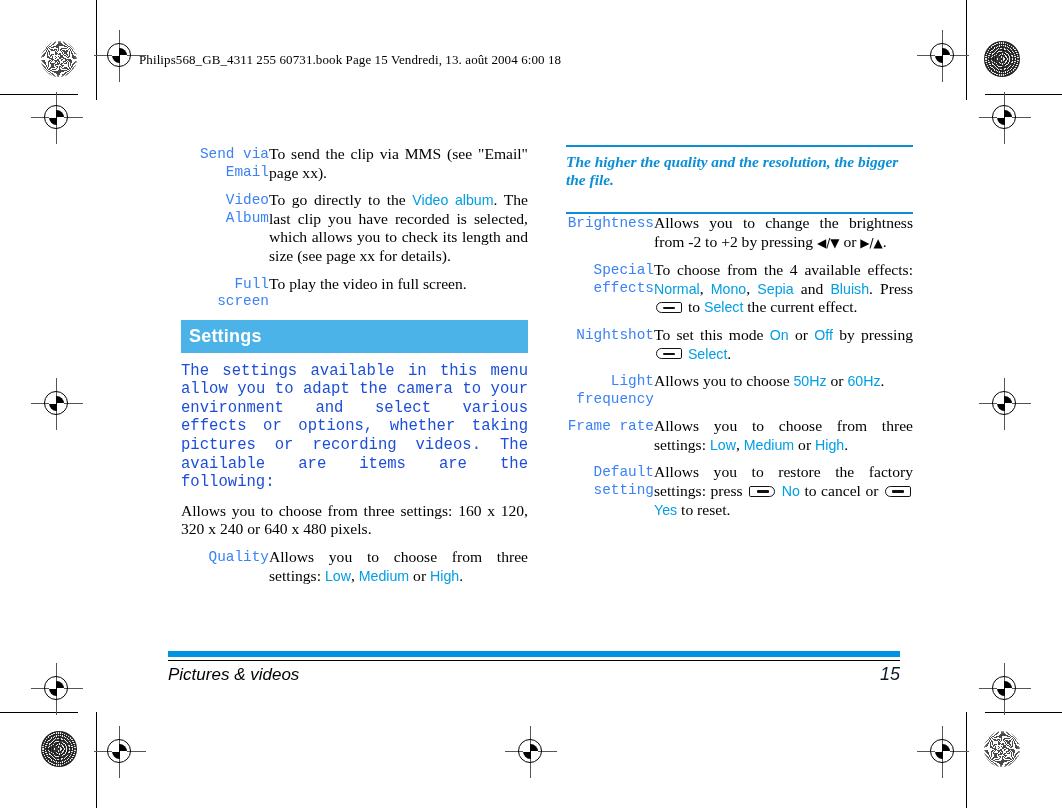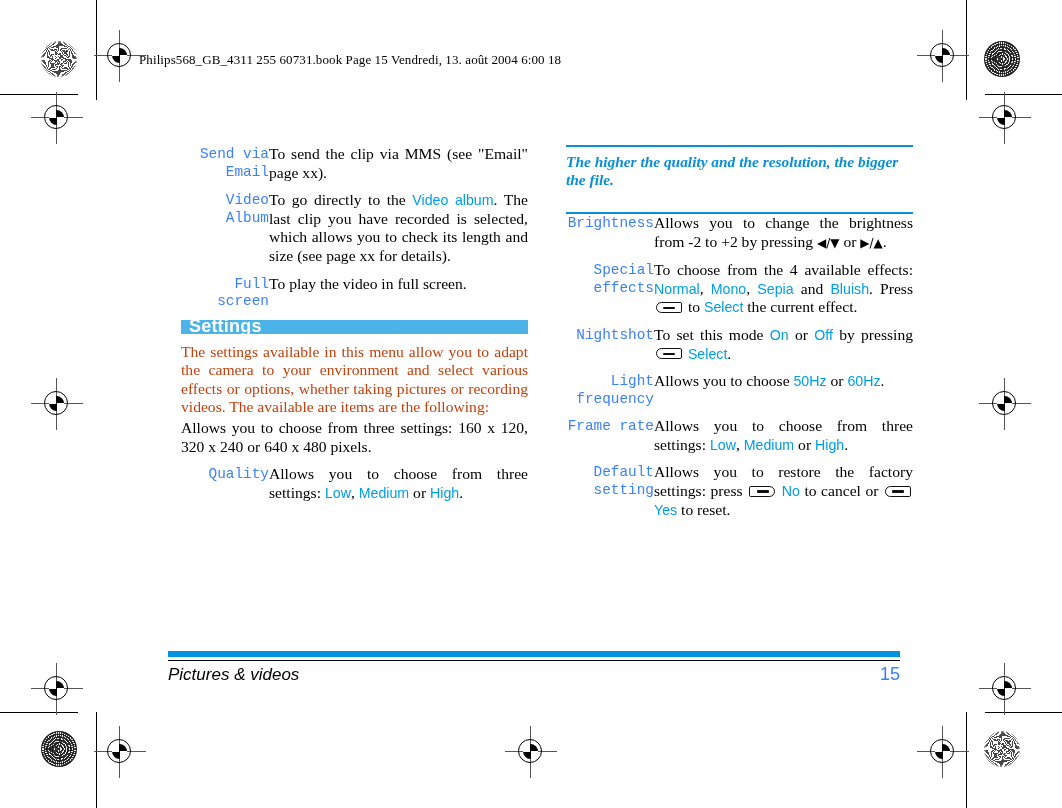--- a/index.html
+++ b/index.html
@@ -80,35 +80,35 @@
     text-align:justify;
     text-align-last:left;
     hyphens:none;
   }
   .blue{color:#009ee3;font-family:"Liberation Sans", sans-serif;font-size:14.2px;}
 
   
   .section-bar{
     margin-top:4px;margin-bottom:9px;
     background:#4cb3e8;
-    height:14px;
+    height:33px;
     display:flex;align-items:center;
     padding-left:8px;
   }
   .section-bar span{
     color:#ffffff;
     font-family:"Liberation Sans", sans-serif;
     font-weight:bold;font-size:18px;letter-spacing:.2px;
   }
 
   .para{
-    font-family:Liberation Serif, serif;
-    font-size:15.6px;line-height:18.6px;color:#c2410c;
+    font-family:Liberation Mono, monospace;
+    font-size:15.6px;line-height:18.6px;color:#1d4ed8;
     text-align:justify;text-align-last:left;
-    margin-bottom:2px;
+    margin-bottom:10px;
   }
 
   
   .note{
     border-top:2.1px solid #0a8ed6;
     border-bottom:2.1px solid #0a8ed6;
     padding:6px 0 23px 0;
     margin-bottom:0;
   }
   .note p{
@@ -146,22 +146,22 @@
     margin-top:3px;height:0;border-top:1.1px solid #000;
   }
   .footer .txt{
     margin-top:3px;display:flex;justify-content:space-between;align-items:baseline;
   }
   .footer .txt .left{
     color:#000;font-family:"Liberation Sans", sans-serif;
     font-style:italic;font-size:17px;
   }
   .footer .txt .right{
-    color:#3b82f6;font-family:"Liberation Sans", sans-serif;
-    font-size:18px;
+    color:#0f172a;font-family:"Liberation Sans", sans-serif;
+    font-style:italic;font-size:18px;
   }
 </style>
 </head>
 <body>
 
 <div class="page">
 
   <div class="trim-v" style="left:96px;top:0;height:100px;"></div>
   <div class="trim-v" style="left:96px;top:712px;height:96px;"></div>
   <div class="trim-v" style="left:966px;top:0;height:100px;"></div>

